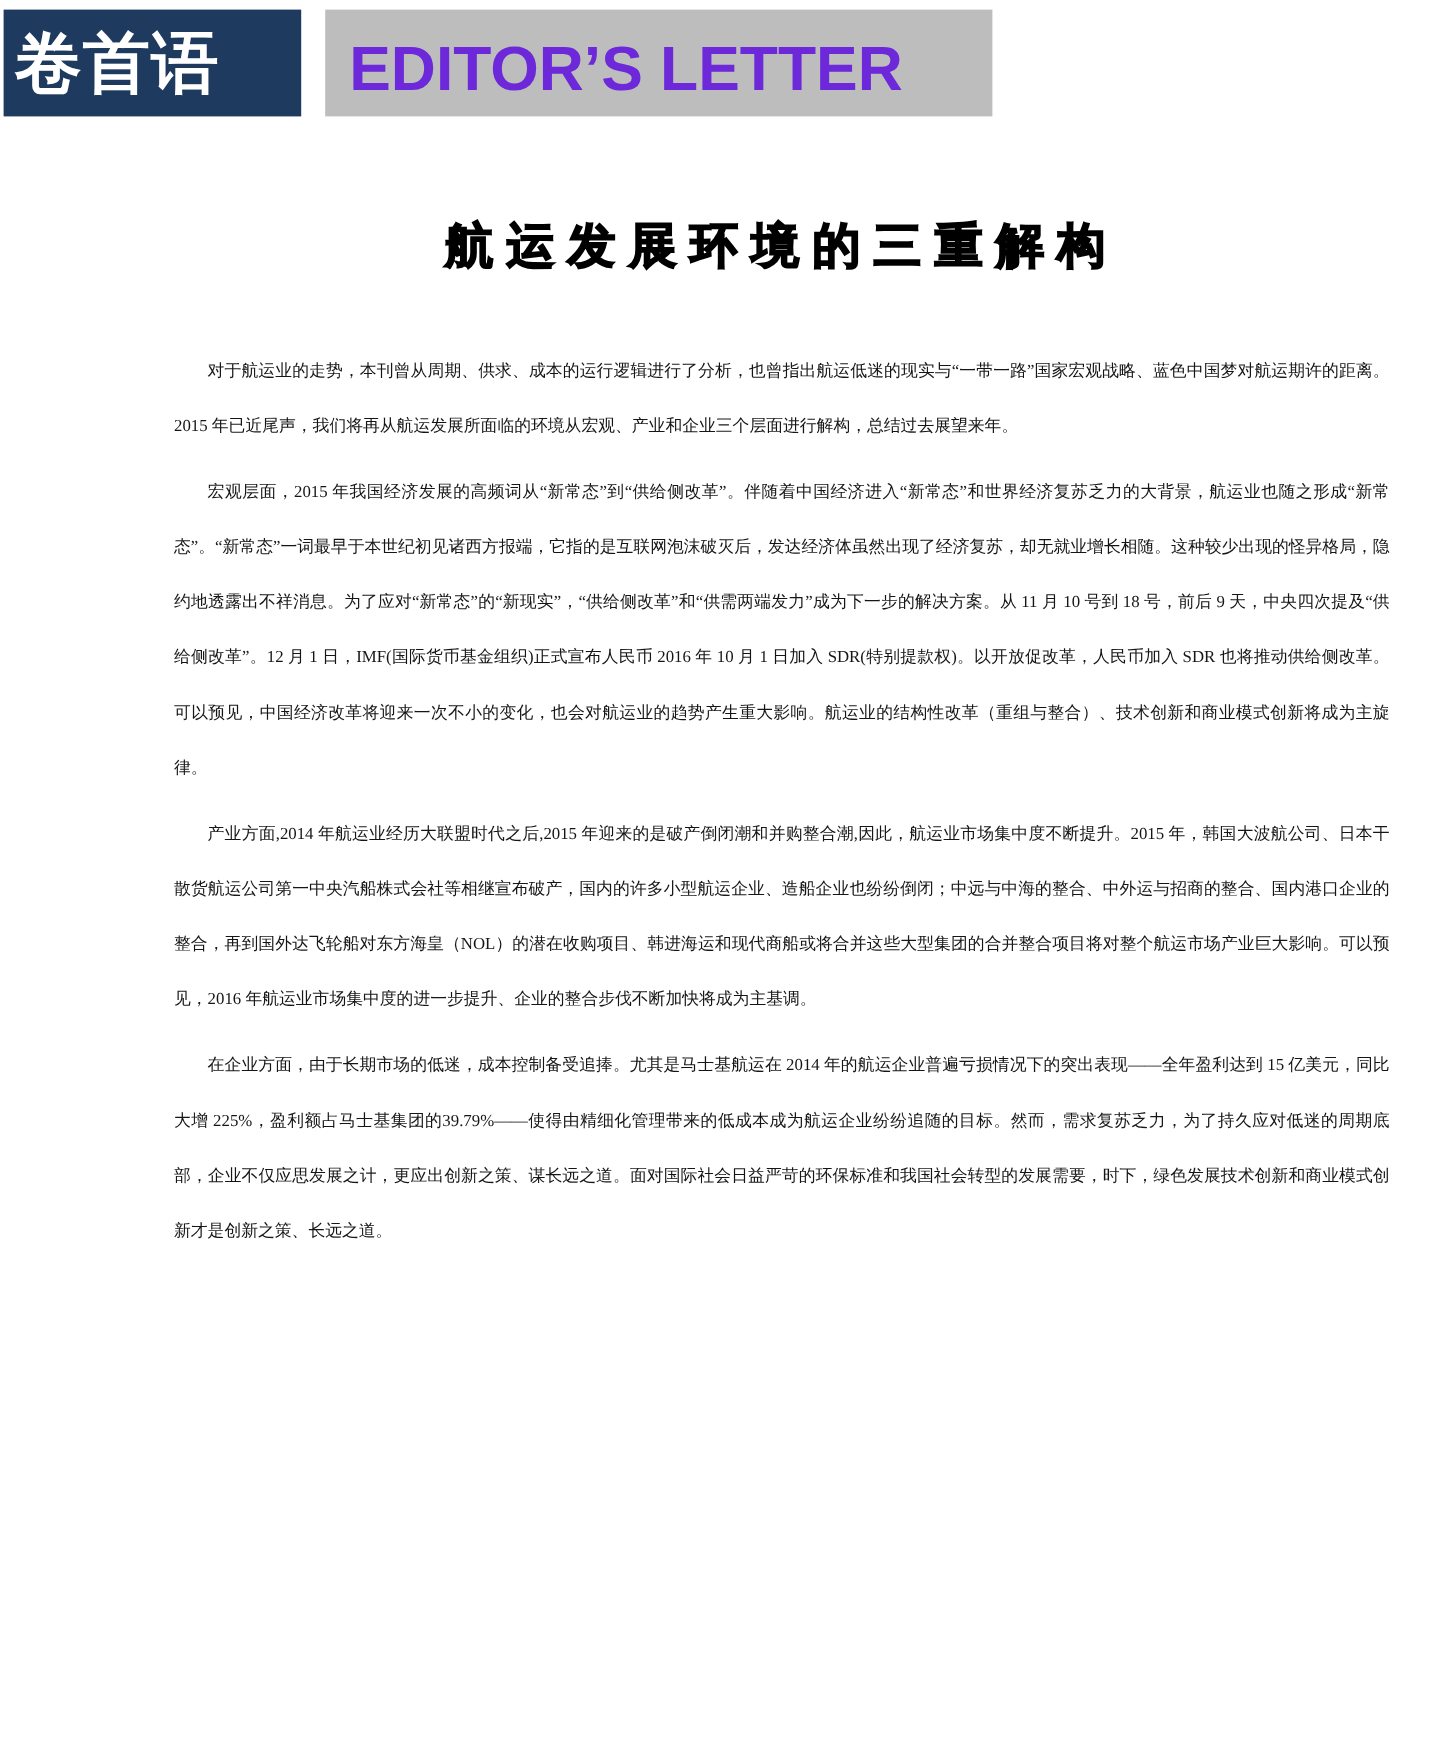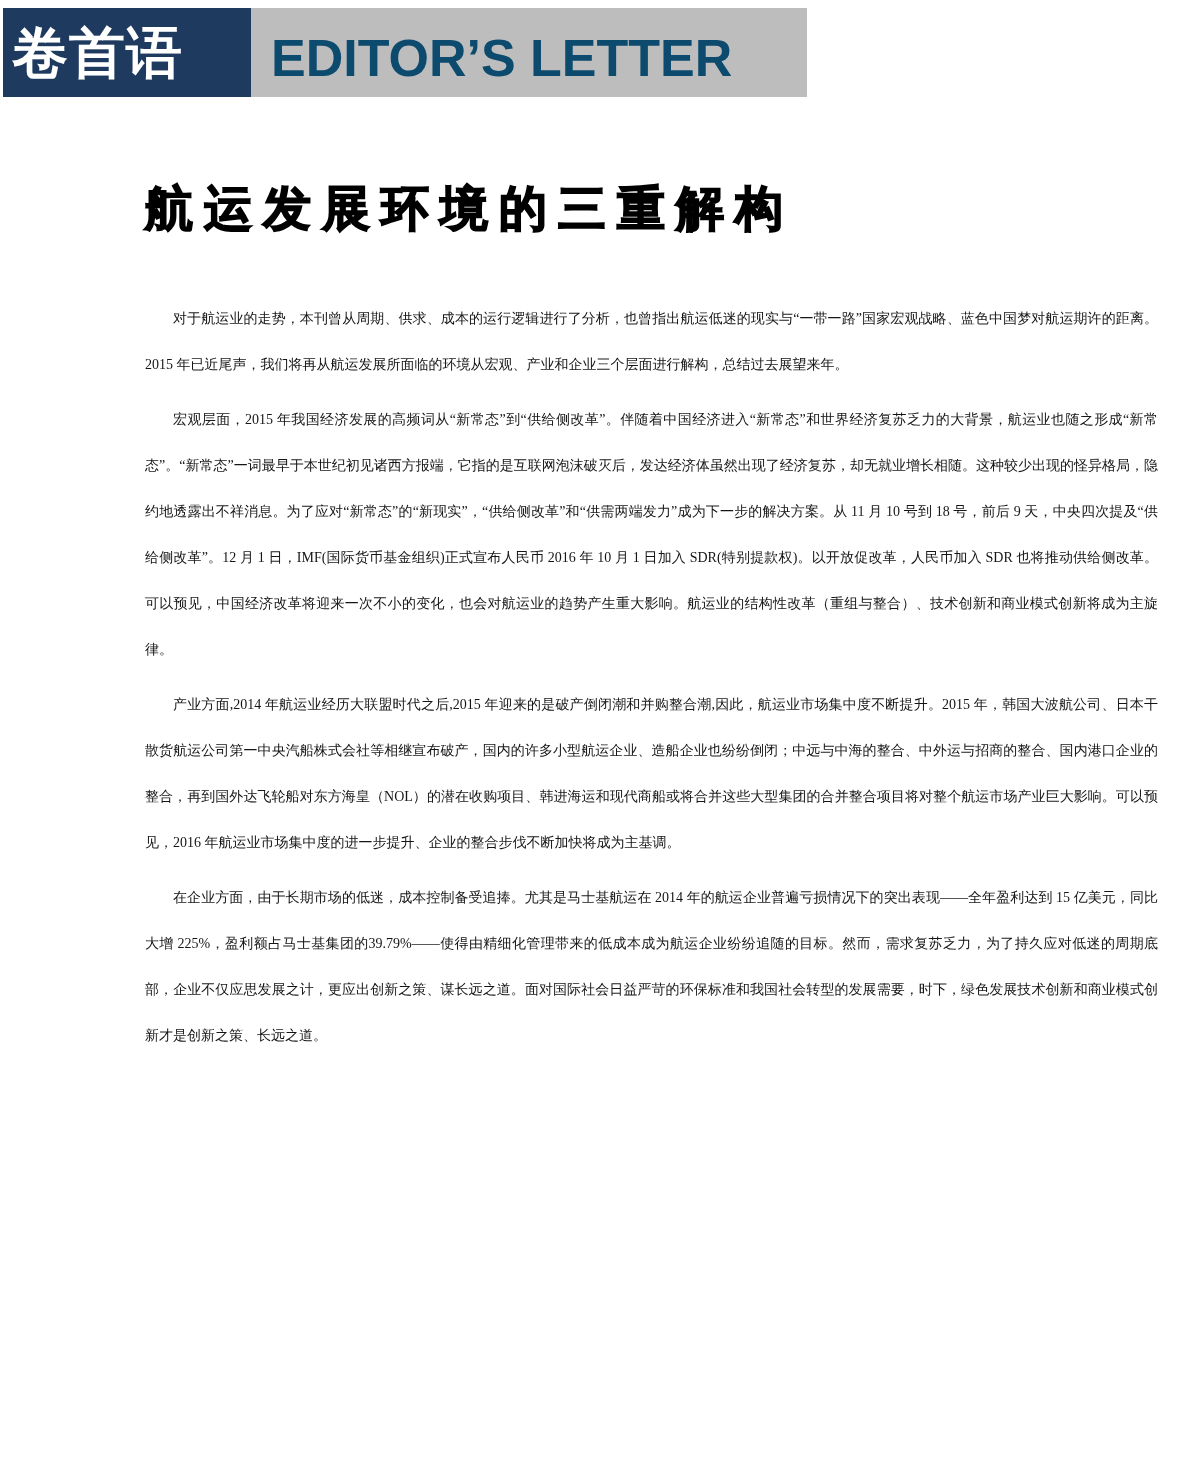--- a/index.html
+++ b/index.html
@@ -16,61 +16,63 @@
     overflow: hidden;
   }
 
   
   .banner {
     position: absolute;
     top: 8px;
     left: 3px;
     display: flex;
     height: 89px;
+    gap: 20px;
   }
   .banner-cn {
     width: 248px;
     height: 89px;
     background: #1e3a5f;
     color: #ffffff;
     font-family: "Liberation Sans", "DejaVu Sans", sans-serif;
     font-weight: bold;
     font-size: 56px;
     line-height: 89px;
     padding-left: 9px;
     box-sizing: border-box;
     white-space: nowrap;
     letter-spacing: 1px;
   }
   .banner-en {
     width: 556px;
     height: 89px;
     background: #bdbdbd;
-    color: #0c4a6e;
+    color: #6d28d9;
     font-family: "Liberation Sans", "DejaVu Sans", sans-serif;
     font-weight: bold;
     font-size: 52px;
     display: flex;
     align-items: center;
     padding-left: 20px;
     padding-top: 10px;
     box-sizing: border-box;
     white-space: nowrap;
   }
 
   
   .article {
     position: absolute;
     top: 97px;
     left: 145px;
     width: 1013px;
   }
   .article-title {
     margin: 86px 0 60px 0;
-    font-size: 48px;
+    text-align: center;
+    font-size: 40px;
     font-weight: 900;
     letter-spacing: 11px;
     line-height: 1.1;
     color: #000000;
     -webkit-text-stroke: 1.6px #000000;
   }
   .article-body p {
     margin: 0 0 9px 0;
     font-size: 14px;
     line-height: 46px;

